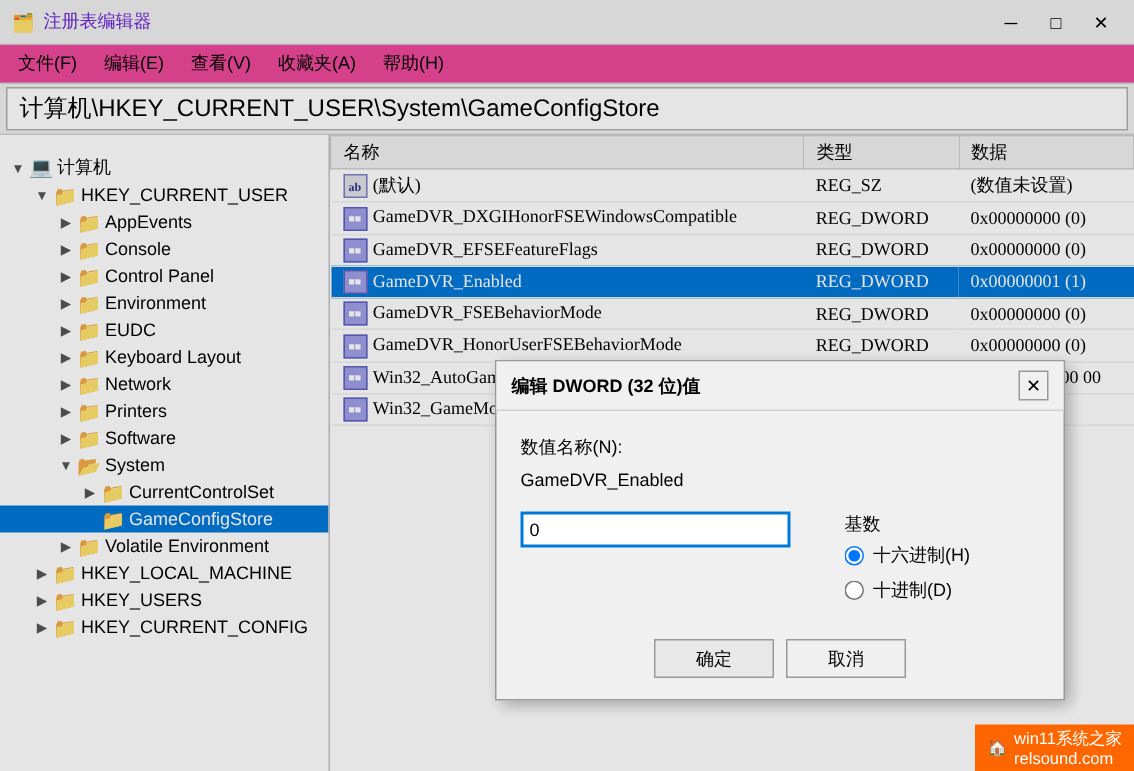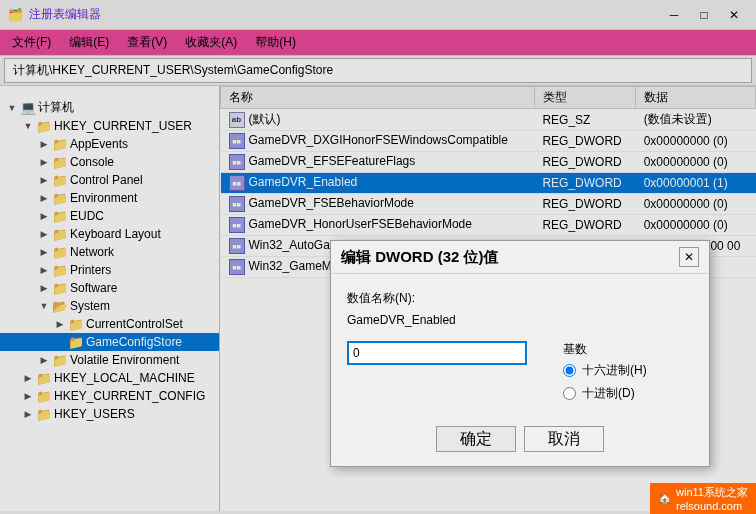--- a/index.html
+++ b/index.html
@@ -42,21 +42,21 @@
       cursor: pointer;
       font-size: 12px;
     }
 
     
     .breadcrumb {
       padding: 3px 8px;
       background: #fff;
       border: 1px solid #b0b0b0;
       margin: 2px 4px;
-      font-size: 12px;
+      font-size: 16px;
       color: #000;
       display: flex;
       align-items: center;
     }
 
     
     .main-content {
       display: flex;
       height: calc(514px - 30px - 26px - 28px - 4px);
       border-top: 1px solid #d0d0d0;
@@ -110,20 +110,21 @@
     .indent-1 { padding-left: 4px; }
     .indent-2 { padding-left: 20px; }
     .indent-3 { padding-left: 36px; }
     .indent-4 { padding-left: 52px; }
 
     
     .values-panel {
       flex: 1;
       background: #fff;
       overflow: auto;
+      font-family: Liberation Serif, serif;
     }
 
     .values-table {
       width: 100%;
       border-collapse: collapse;
     }
     .values-table th {
       background: #f0f0f0;
       border: 1px solid #d0d0d0;
       padding: 2px 8px;
@@ -161,21 +162,21 @@
     }
 
     .dialog-title-bar {
       background: #f0f0f0;
       display: flex;
       align-items: center;
       justify-content: space-between;
       padding: 6px 10px;
       border-bottom: 1px solid #d0d0d0;
     }
-    .dialog-title { font-size: 15px; font-weight: bold; }
+    .dialog-title { font-size: 12px; font-weight: bold; }
     .dialog-close-btn {
       width: 20px; height: 20px;
       border: 1px solid #999;
       background: #f0f0f0;
       cursor: pointer;
       display: flex; align-items: center; justify-content: center;
       font-size: 12px;
     }
 
     .dialog-body { padding: 16px; }
@@ -207,21 +208,21 @@
       justify-content: center;
       gap: 8px;
       padding: 8px 16px 14px;
     }
     .dialog-btn {
       width: 80px;
       height: 26px;
       border: 1px solid #999;
       background: #f0f0f0;
       cursor: pointer;
-      font-size: 16px;
+      font-size: 12px;
     }
     .dialog-btn.primary { background: #e8e8e8; }
 
     
     .watermark {
       position: fixed;
       bottom: 0;
       right: 0;
       background: #ff6600;
       color: white;
@@ -353,26 +354,26 @@
       <span class="tree-label">Volatile Environment</span>
     </div>
     <div class="tree-item indent-2">
       <span class="expand-arrow collapsed"></span>
       <span class="folder-icon folder-yellow"></span>
       <span class="tree-label">HKEY_LOCAL_MACHINE</span>
     </div>
     <div class="tree-item indent-2">
       <span class="expand-arrow collapsed"></span>
       <span class="folder-icon folder-yellow"></span>
+      <span class="tree-label">HKEY_USERS</span>
+    </div>
+    <div class="tree-item indent-2">
+      <span class="expand-arrow collapsed"></span>
+      <span class="folder-icon folder-yellow"></span>
       <span class="tree-label">HKEY_CURRENT_CONFIG</span>
-    </div>
-    <div class="tree-item indent-2">
-      <span class="expand-arrow collapsed"></span>
-      <span class="folder-icon folder-yellow"></span>
-      <span class="tree-label">HKEY_USERS</span>
     </div>
   </div>
 
   <div class="values-panel">
     <table class="values-table">
       <thead>
         <tr>
           <th>名称</th>
           <th>类型</th>
           <th>数据</th>

